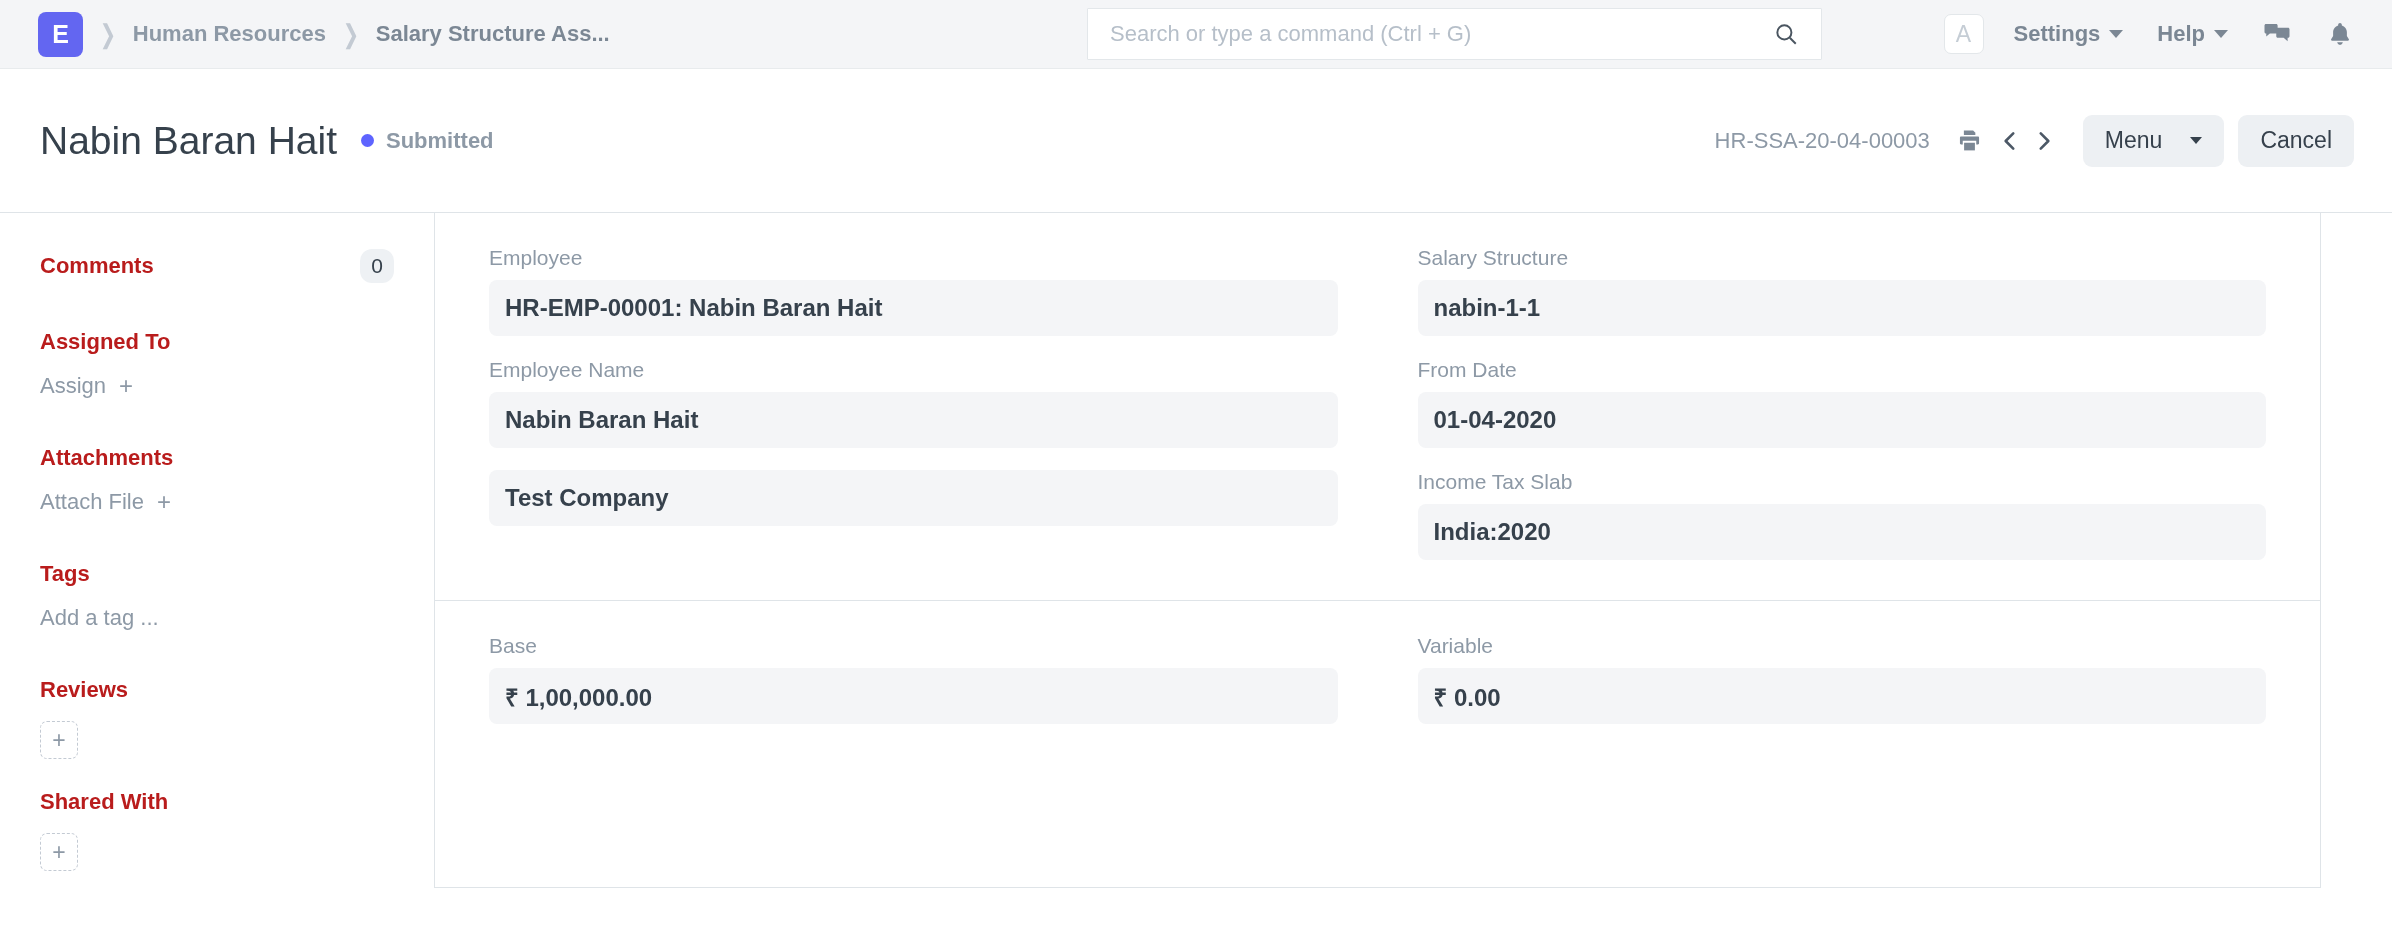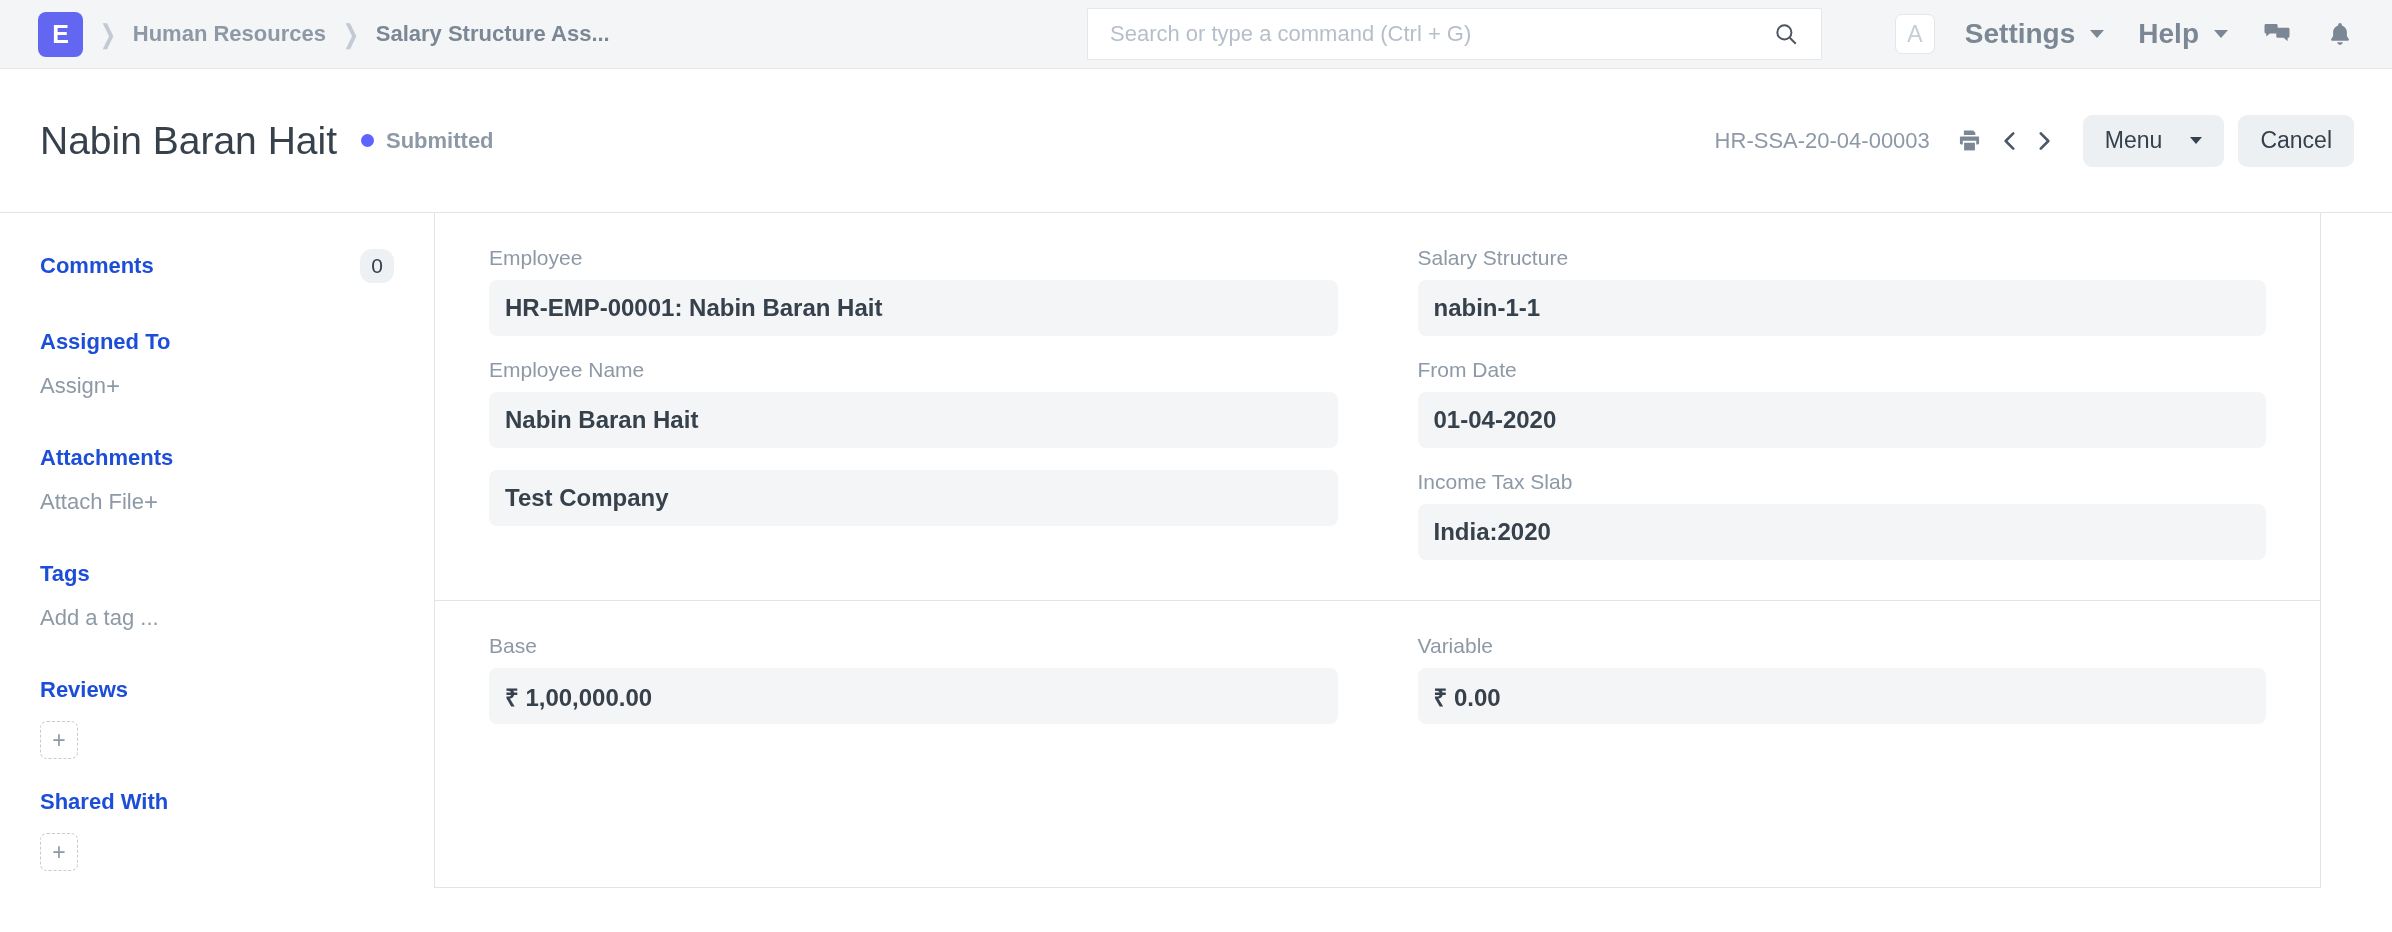--- a/index.html
+++ b/index.html
@@ -86,24 +86,24 @@
     border: 1px solid #e3e7ea;
     border-radius: 7px;
     background: #ffffff;
     display: flex; align-items: center; justify-content: center;
     color: #c5cdd5;
     font-size: 23px;
     margin-right: 30px;
   }
   .nav-link {
     color: #7b8794;
-    font-size: 28px;
-    font-weight: bold;
-    display: flex; align-items: center;
-    gap: 15px;
+    font-size: 22px;
+    font-weight: bold;
+    display: flex; align-items: center;
+    gap: 9px;
     margin-right: 34px;
     white-space: nowrap;
   }
   .caret {
     width: 0; height: 0;
     border-left: 7px solid transparent;
     border-right: 7px solid transparent;
     border-top: 8px solid currentColor;
     display: inline-block;
   }
@@ -178,38 +178,38 @@
     flex: 0 0 434px;
     padding: 36px 40px 0 40px;
   }
   .sb-block { margin-bottom: 0; }
   .sb-row {
     display: flex; align-items: center; justify-content: space-between;
   }
   .sb-heading {
     font-size: 22px;
     font-weight: bold;
-    color: #1d4ed8;
+    color: #b91c1c;
     white-space: nowrap;
   }
   .sb-count {
     background: #eef1f4;
     color: #36414c;
     border-radius: 12px;
     min-width: 34px;
     height: 34px;
     padding: 0 11px;
     display: flex; align-items: center; justify-content: center;
     font-size: 21px;
   }
   .sb-action {
     font-size: 22px;
     color: #8d99a6;
     display: flex; align-items: center;
-    gap: 0;
+    gap: 13px;
     margin-top: 18px;
     white-space: nowrap;
   }
   .plus-glyph { font-size: 24px; line-height: 1; color: #8d99a6; }
   .sb-gap { height: 46px; }
   .sb-gap-sm { height: 30px; }
   .dash-add {
     width: 38px; height: 38px;
     border: 1.5px dashed #c3cad3;
     border-radius: 7px;

